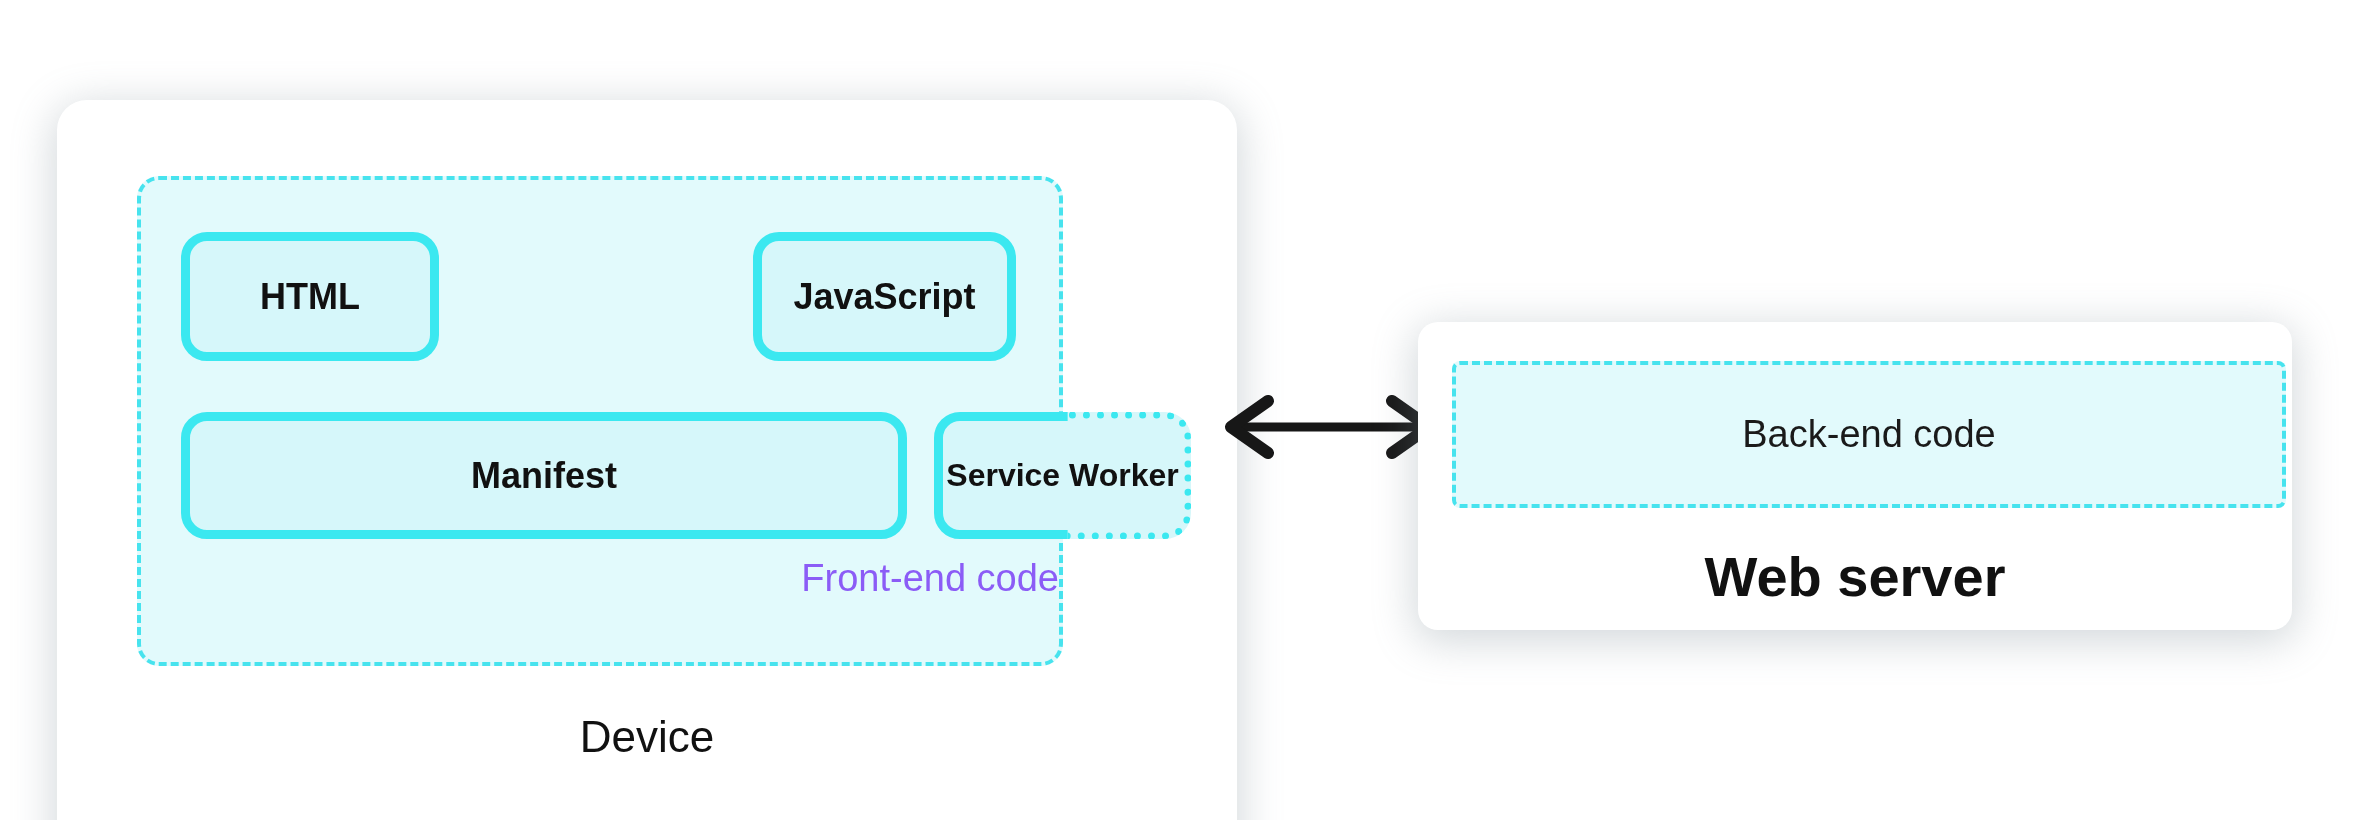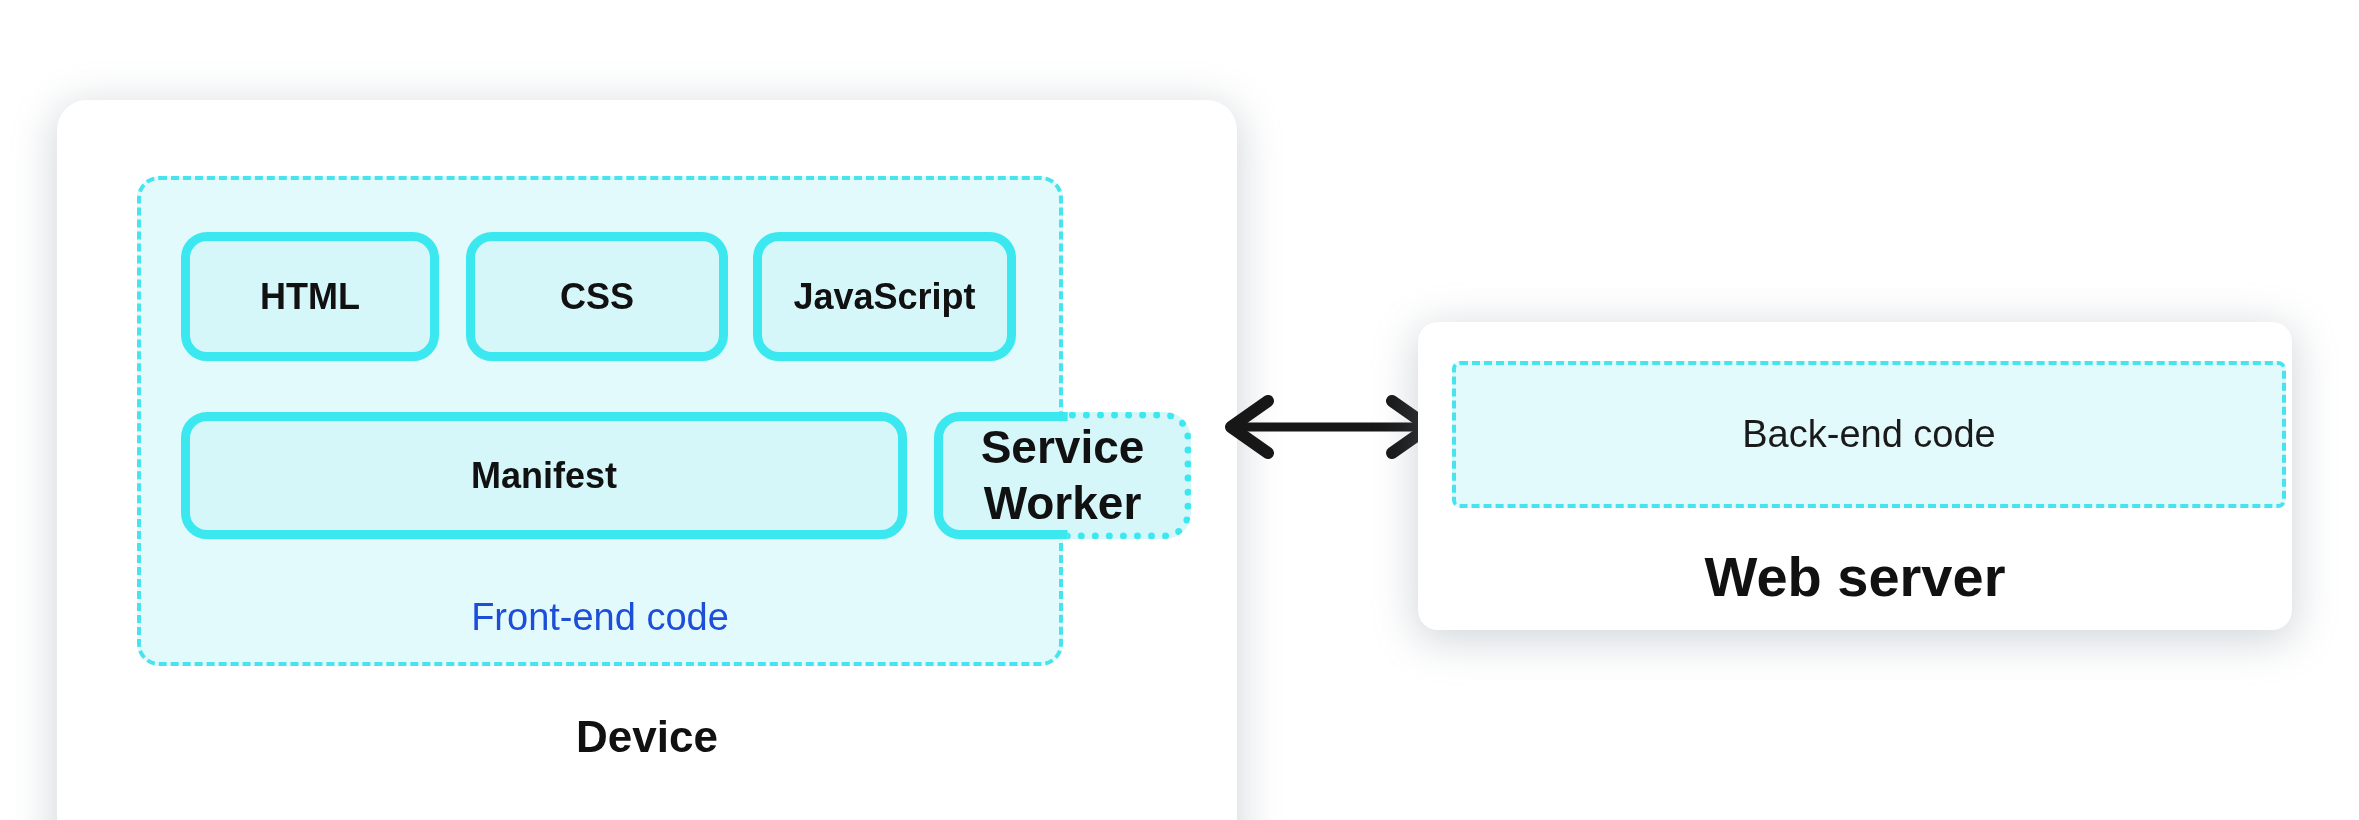--- a/index.html
+++ b/index.html
@@ -50,40 +50,40 @@
   }
   .box-html{left:40px;top:52px;width:258px;height:129px;}
   .box-css{left:325px;top:52px;width:262px;height:129px;}
   .box-js{left:612px;top:52px;width:263px;height:129px;}
   .box-manifest{left:40px;top:232px;width:726px;height:127px;}
   .sw-box{
     position:absolute;left:793px;top:232px;width:257px;height:127px;
     background:var(--box-fill);
     border-radius:26px;
     display:flex;align-items:center;justify-content:center;
-    font-weight:bold;font-size:46px;line-height:1.2;text-align:center;
+    font-weight:bold;font-size:32px;line-height:1.2;text-align:center;
   }
   .sw-edge{
     position:absolute;inset:0;border-radius:26px;pointer-events:none;
   }
   .sw-edge.solid{
     border:9px solid var(--cyan);
     clip-path:inset(0 48% 0 0);
   }
   .sw-edge.dotted{
     border:7px dotted var(--cyan);
     clip-path:inset(0 0 0 52%);
   }
   .frontend-label{
-    position:absolute;left:0;top:416px;width:100%;
-    text-align:center;font-size:38px;color:#1d4ed8;
+    position:absolute;left:0;top:377px;width:100%;
+    text-align:right;font-size:38px;color:#8b5cf6;
   }
   .device-label{
     position:absolute;left:0;top:612px;width:100%;
-    text-align:center;font-weight:bold;font-size:44px;
+    text-align:center;font-weight:normal;font-size:44px;
   }
   .backend-box{
     position:absolute;left:34px;top:31px;width:834px;height:147px;
     border:4px dashed var(--dash);
     border-radius:8px;
     background:var(--container-fill);
     display:flex;align-items:center;justify-content:center;
     font-size:38px;color:#1a1a1a;margin-top:8px;
   }
   .web-server-label{
@@ -101,23 +101,20 @@
 <div class="canvas">
 
   <div class="panel device-box">
 
     <div class="frontend-container">
 
       <div class="solid-box box-html">
         <span>HTML</span>
       </div>
 
-      <div class="solid-box box-css">
-        <span>CSS</span>
-      </div>
 
       <div class="solid-box box-manifest">
         <span>Manifest</span>
       </div>
 
       <div class="solid-box box-js">
         <span>JavaScript</span>
       </div>
 
       <div class="sw-box">

